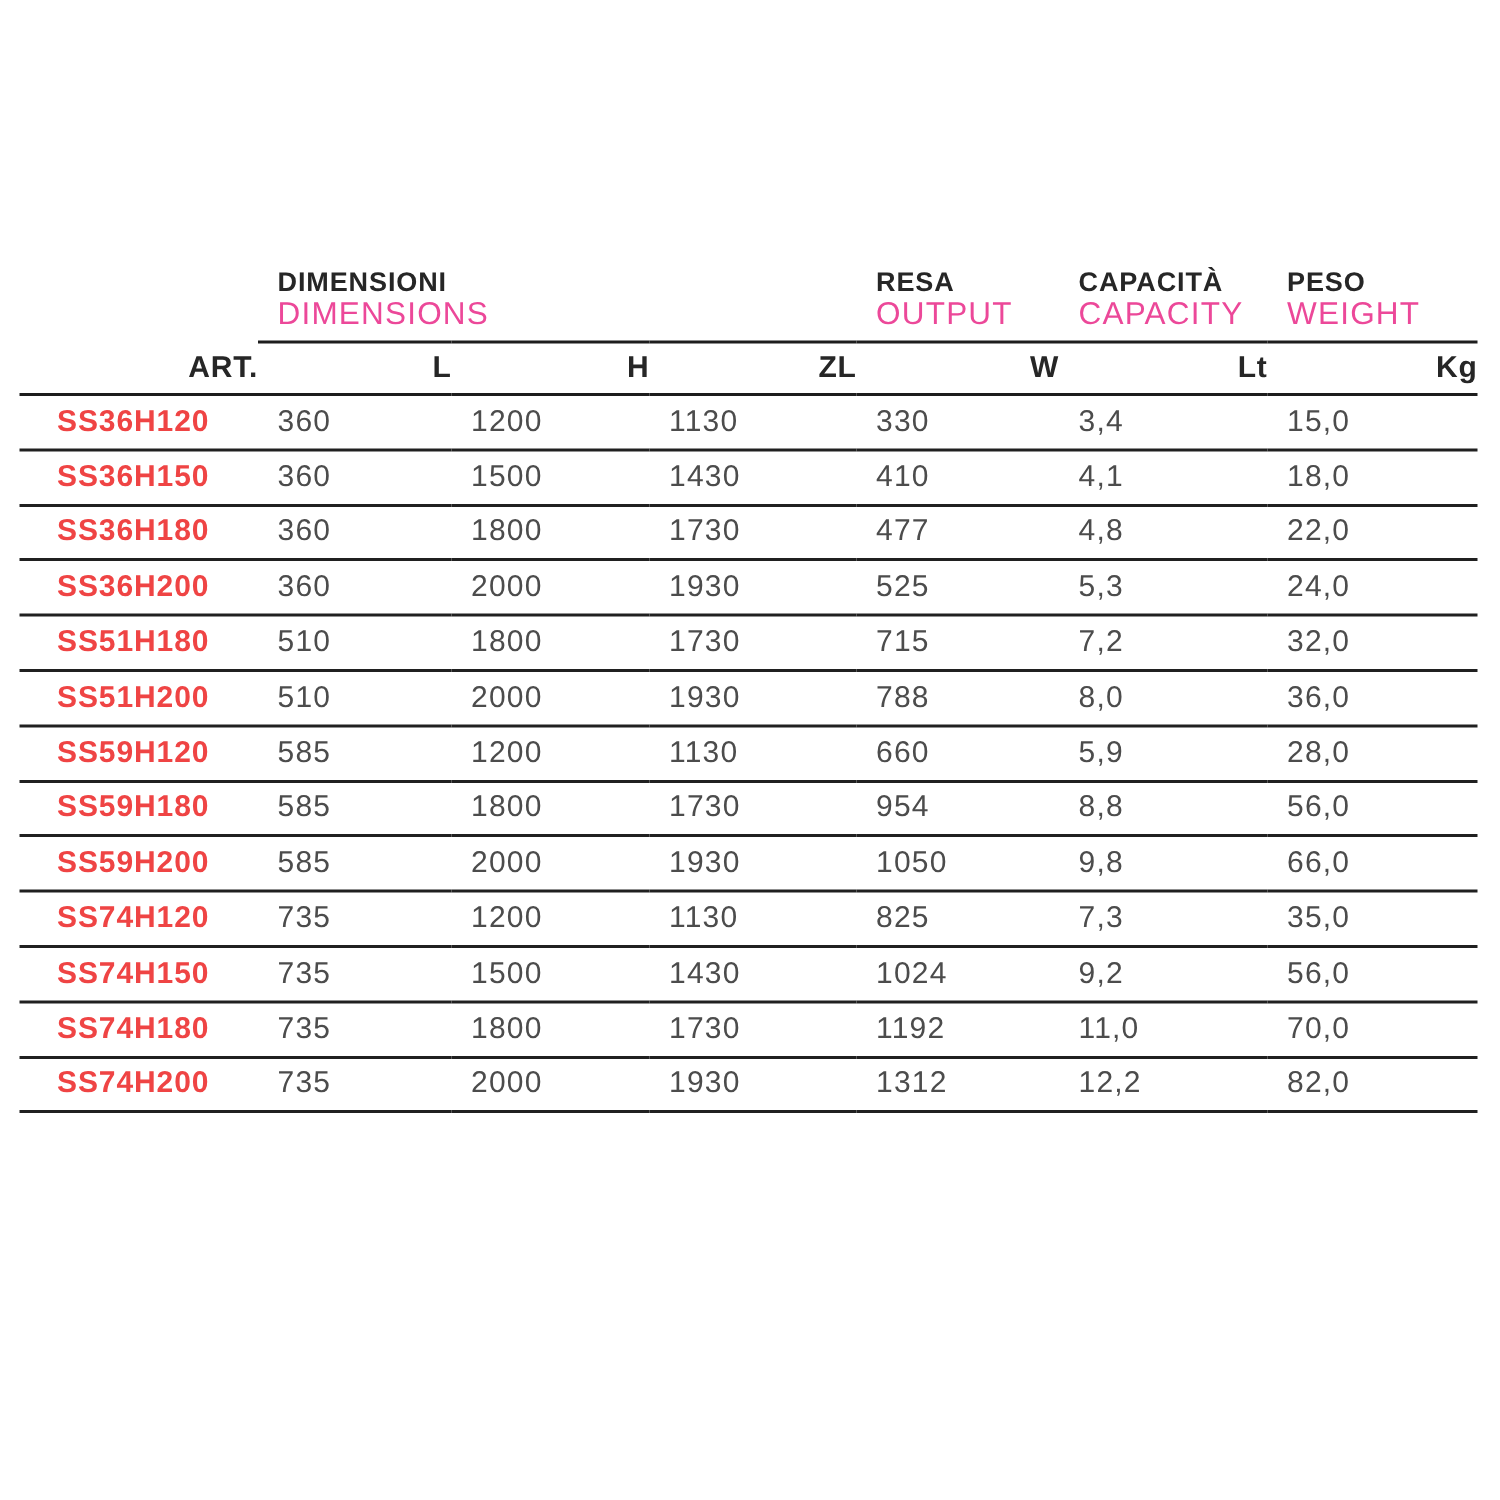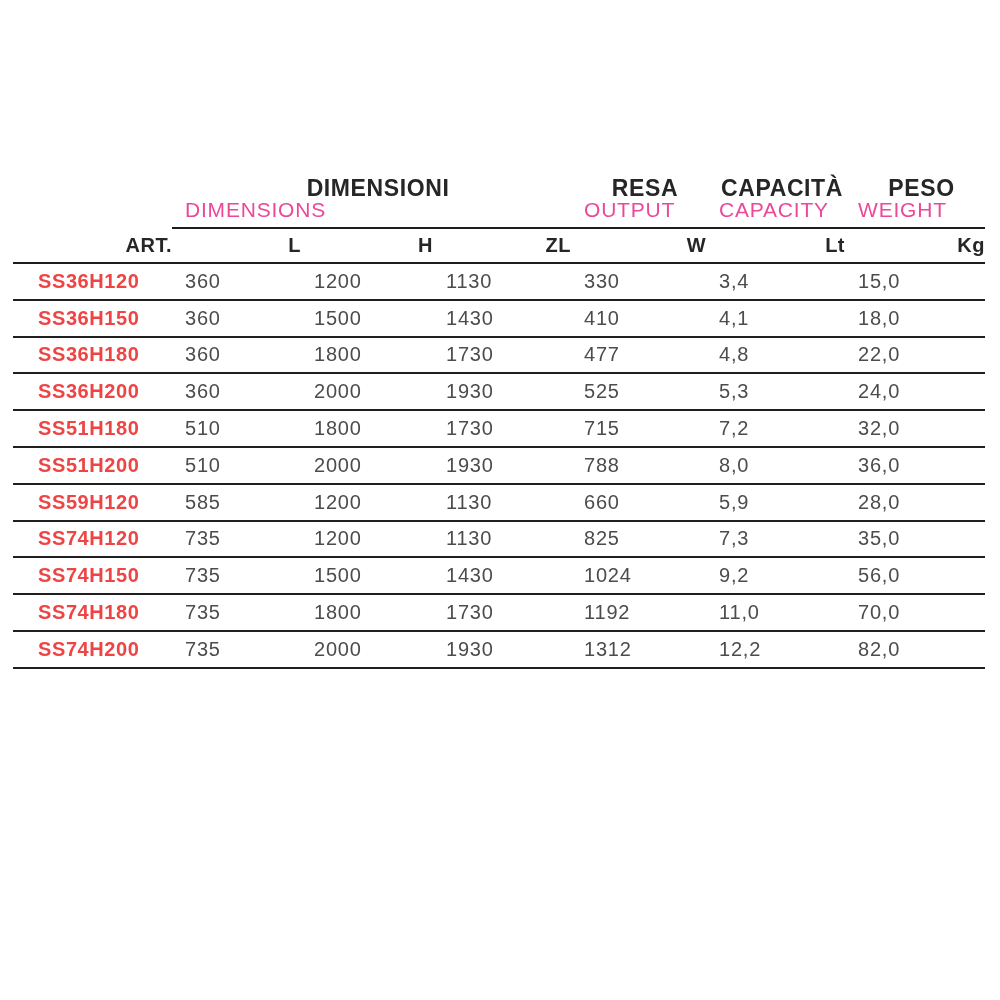--- a/index.html
+++ b/index.html
@@ -21,27 +21,26 @@
   }
   
   tr.group-row td {
     vertical-align: bottom;
     padding: 0 0 6px 13px;
     height: 42px;
   }
   tr.group-row td.spacer { border-bottom: none; }
   tr.group-row td.grp { border-bottom: 2px solid #1d1d1d; }
   .gp {
-    font-size: 23px;
+    font-size: 18px;
     font-weight: bold;
     color: #262626;
     letter-spacing: 0.6px;
     line-height: 22px;
     white-space: nowrap;
-    text-align: center;
   }
   .gs {
     font-size: 21px;
     font-weight: normal;
     color: #ec4899;
     letter-spacing: 0.8px;
     line-height: 22px;
     white-space: nowrap;
   }
   
@@ -180,20 +179,38 @@
       <tr class="dr">
         <td class="ac">SS59H120</td>
         <td class="nc">585</td>
         <td class="nc">1200</td>
         <td class="nc">1130</td>
         <td class="nc">660</td>
         <td class="nc">5,9</td>
         <td class="nc">28,0</td>
       </tr>
       <tr class="dr">
+        <td class="ac">SS59H180</td>
+        <td class="nc">585</td>
+        <td class="nc">1800</td>
+        <td class="nc">1730</td>
+        <td class="nc">954</td>
+        <td class="nc">8,8</td>
+        <td class="nc">56,0</td>
+      </tr>
+      <tr class="dr">
+        <td class="ac">SS59H200</td>
+        <td class="nc">585</td>
+        <td class="nc">2000</td>
+        <td class="nc">1930</td>
+        <td class="nc">1050</td>
+        <td class="nc">9,8</td>
+        <td class="nc">66,0</td>
+      </tr>
+      <tr class="dr">
         <td class="ac">SS74H120</td>
         <td class="nc">735</td>
         <td class="nc">1200</td>
         <td class="nc">1130</td>
         <td class="nc">825</td>
         <td class="nc">7,3</td>
         <td class="nc">35,0</td>
       </tr>
       <tr class="dr">
         <td class="ac">SS74H150</td>

